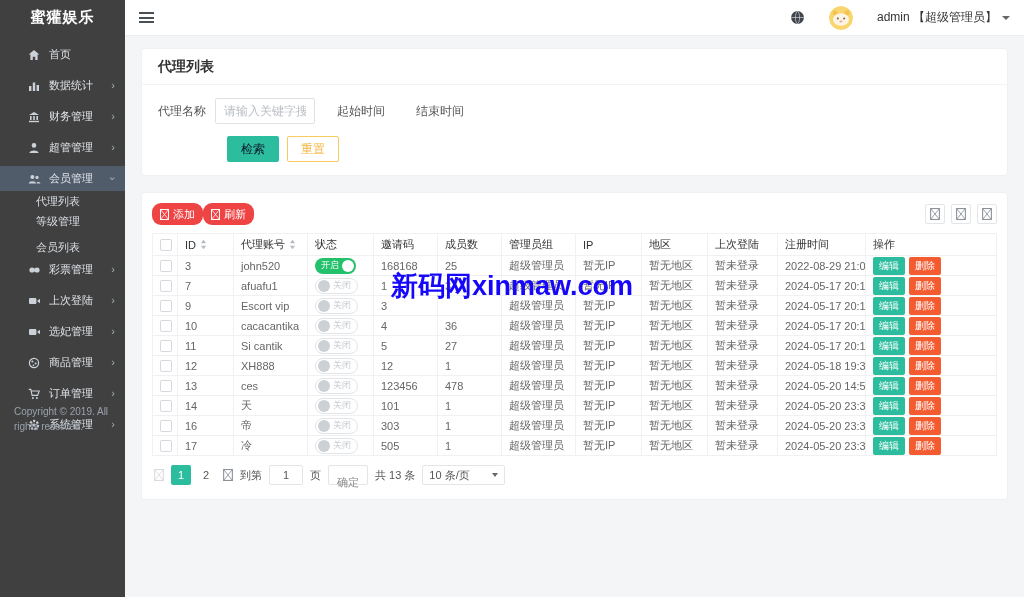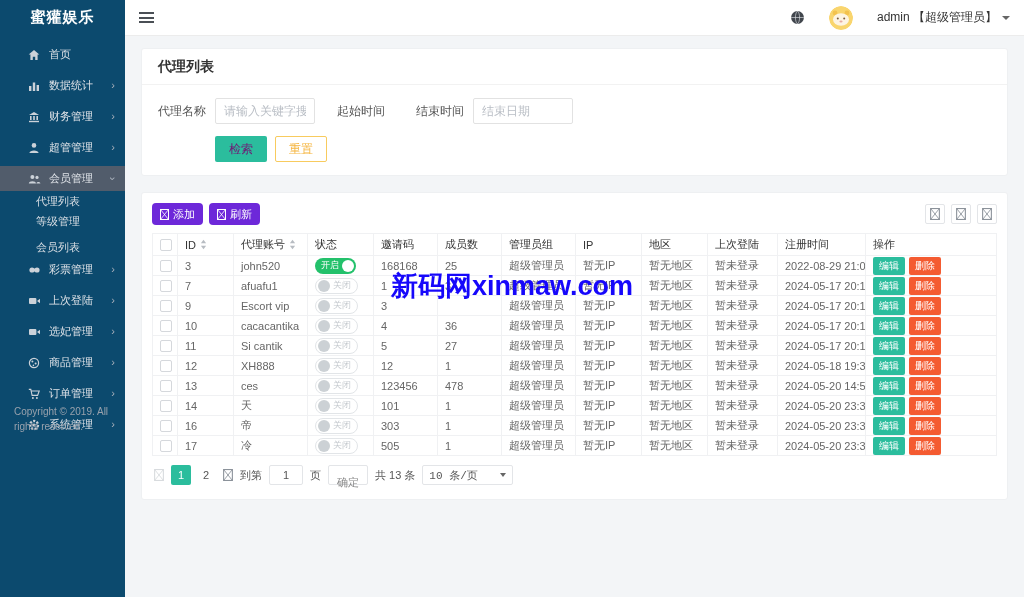--- a/index.html
+++ b/index.html
@@ -1,20 +1,20 @@
 <!DOCTYPE html>
 <html><head>
 <meta charset="utf-8">
 <style>
   * { margin:0; padding:0; box-sizing:border-box; }
   html,body { width:1024px; height:597px; font-family:"Liberation Sans","DejaVu Sans",sans-serif; }
   .app { position:relative; width:1024px; height:597px; background:#f3f5f7; overflow:hidden; }
 
   
-  .sidebar { position:absolute; left:0; top:0; width:125px; height:597px; background:#0c4a6e; z-index:20; }
+  .sidebar { position:absolute; left:0; top:0; width:125px; height:597px; background:#404040; z-index:20; }
   .logo { height:34px; line-height:34px; text-align:center; color:#ffffff; font-size:15px; font-weight:bold; letter-spacing:1px; }
   .nav { margin-top:8px; }
   .side-item { display:flex; align-items:center; height:25px; padding:0 10px 0 28px; color:#dfe3e8; font-size:11px; cursor:pointer; }
   .side-item.active { background:#515c6b; }
   .s-icon { width:14px; margin-right:7px; display:inline-flex; align-items:center; color:#ccd2d9; }
   .s-label { flex:1; white-space:nowrap; }
   .s-arrow { font-size:11px; color:#a8b0bb; line-height:1; }
   .s-arrow.down { transform:rotate(90deg); }
   .side-sub { height:20px; line-height:20px; padding-left:36px; color:#d9dee4; font-size:11px; cursor:pointer; white-space:nowrap; }
   .gap-after { margin-bottom:6px; }
@@ -33,26 +33,26 @@
   .content { position:absolute; left:125px; top:36px; right:0; bottom:0; padding:12px 16px; overflow:hidden; }
   .card { background:#fff; border:1px solid #eef0f2; border-radius:3px; }
   .card-title { padding:9px 16px 8px; font-size:14px; font-weight:bold; color:#333; border-bottom:1px solid #f2f2f2; }
   .form-row { display:flex; align-items:center; padding:13px 16px 0; }
   .f-group { display:flex; align-items:center; margin-right:22px; }
   .f-label { font-size:12px; color:#555; margin-right:9px; white-space:nowrap; }
   .f-input { width:100px; height:26px; border:1px solid #e2e2e2; border-radius:2px; padding:0 8px; font-size:12px; color:#333; outline:none; font-family:inherit; }
   .f-input::placeholder { color:#b9bec5; }
   .btn-row { display:flex; gap:8px; padding:12px 16px 13px; margin-left:57px; }
   .btn { font-size:12px; border-radius:2px; cursor:pointer; height:26px; line-height:24px; padding:0 13px; border:1px solid transparent; font-family:inherit; }
-  .btn-search { background:#2bbd9d; color:#701a75; }
+  .btn-search { background:#2bbd9d; color:#0f172a;margin-left:12px; }
   .btn-reset { background:#fff; border-color:#f8cb5e; color:#f5b53f; }
 
   .card2 { margin-top:16px; padding:10px; }
   .tbl-toolbar { display:flex; align-items:center; margin-bottom:8px; }
-  .btn-sm { height:22px; font-size:11px; padding:0 8px; background:#6d28d9; color:#fff; border-radius:4px; display:inline-flex; align-items:center; gap:4px; margin-right:6px; cursor:pointer; border:none; font-family:inherit; }
+  .btn-sm { height:22px; font-size:11px; padding:0 8px; background:#ef4444; color:#fff; border-radius:9px; display:inline-flex; align-items:center; gap:4px; cursor:pointer; border:none; font-family:inherit; }
   .tool-icons { margin-left:auto; display:flex; gap:6px; }
   .tool-btn { width:20px; height:20px; border:1px solid #e3e5e8; border-radius:2px; display:flex; align-items:center; justify-content:center; color:#8b929a; background:#fff; cursor:pointer; }
 
   table { width:100%; border-collapse:collapse; font-size:11px; table-layout:fixed; }
   th,td { border:1px solid #f0f1f3; padding:0 7px; height:20px; color:#666; text-align:left; font-weight:normal; white-space:nowrap; overflow:hidden; }
   th { color:#333; height:22px; }
   th .th-flex { display:flex; align-items:center; gap:4px; }
   .cb { display:inline-block; width:12px; height:12px; border:1px solid #d5d8dc; border-radius:2px; background:#fff; vertical-align:middle; cursor:pointer; }
 
   .switch { display:inline-flex; align-items:center; height:16px; border-radius:9px; font-size:9px; cursor:pointer; }
@@ -66,21 +66,21 @@
   .op-edit { background:#2bbd9d; margin-right:4px; }
   .op-del { background:#f45b31; }
 
   .pager { display:flex; align-items:center; gap:7px; padding:9px 2px 4px; font-size:11px; color:#555; }
   .pg-arrow { color:#8b929a; cursor:pointer; display:inline-flex; }
   .pg-arrow.disabled { color:#d8dbde; cursor:default; }
   .pg-num { min-width:20px; height:20px; display:inline-flex; align-items:center; justify-content:center; border-radius:2px; cursor:pointer; color:#555; padding:0 4px; }
   .pg-num.active { background:#2bbd9d; color:#fff; }
   .pg-input { width:34px; height:20px; border:1px solid #e3e5e8; border-radius:2px; text-align:center; font-size:11px; color:#555; outline:none; font-family:inherit; }
   .pg-confirm { height:20px; padding:9px 8px; border:1px solid #e3e5e8; background:#fff; color:#888; border-radius:2px; font-size:11px; cursor:pointer; font-family:inherit; }
-  .pg-select { height:20px; border:1px solid #e3e5e8; border-radius:2px; background:#fff; color:#555; font-size:11px; display:inline-flex; align-items:center; gap:22px; padding:0 6px; cursor:pointer;font-family:Liberation Mono, monospace; }
+  .pg-select { height:20px; border:1px solid #e3e5e8; border-radius:2px; background:#fff; color:#555; font-size:11px; display:inline-flex; align-items:center; gap:22px; padding:0 6px; cursor:pointer; }
   .pg-select .sel-caret { width:0; height:0; border-left:3.5px solid transparent; border-right:3.5px solid transparent; border-top:4px solid #666; }
 
   .watermark { position:absolute; left:391px; top:268px; font-size:27px; font-weight:bold; color:#1607fb; z-index:40; white-space:nowrap; pointer-events:none; }
 </style>
 </head>
 <body>
 
 <div class="app">
 
   <div class="sidebar">
@@ -249,21 +249,20 @@
       <div class="form-row">
           <div class="f-group">
             <span class="f-label">代理名称</span>
             <input class="f-input" placeholder="请输入关键字搜索" style="">
           </div>
           <div class="f-group">
             <span class="f-label">起始时间</span>
           </div>
           <div class="f-group">
             <span class="f-label">结束时间</span>
-            <input class="f-input" placeholder="结束日期" style="">
           </div>
         </div>
       <div class="btn-row">
         <button class="btn btn-search">检索</button>
         <button class="btn btn-reset">重置</button>
       </div>
     </div>
 
     <div class="card card2">
       <div class="tbl-toolbar">

